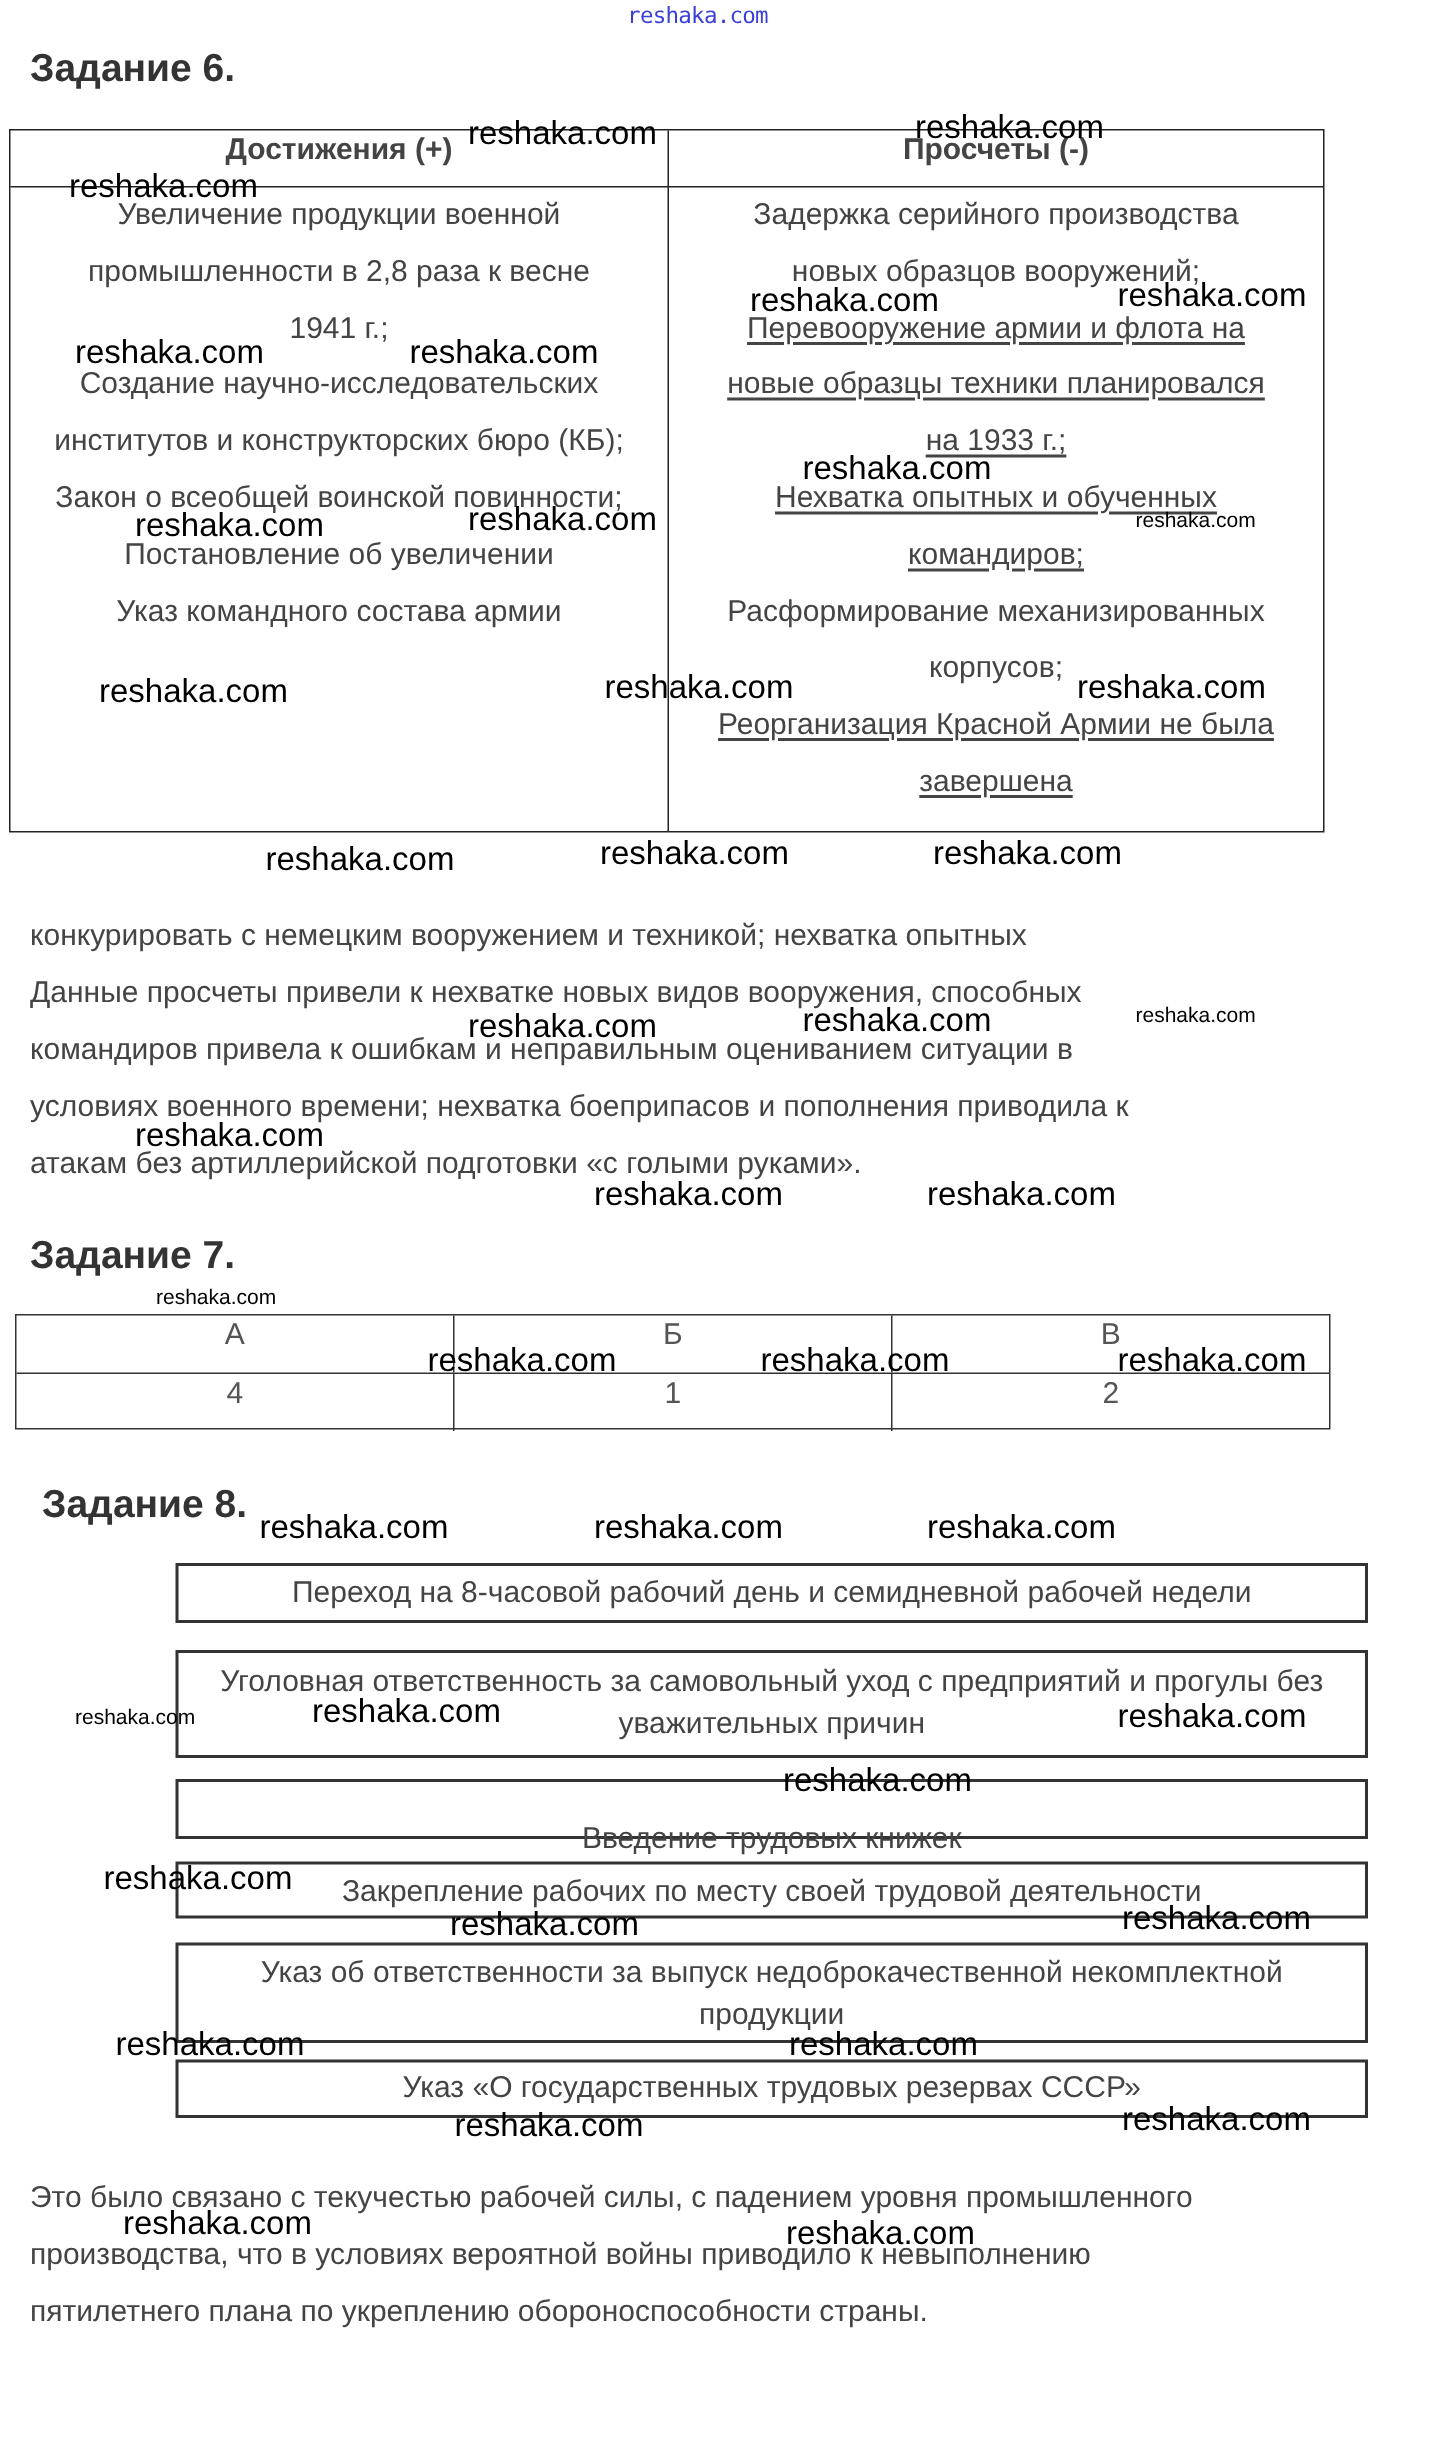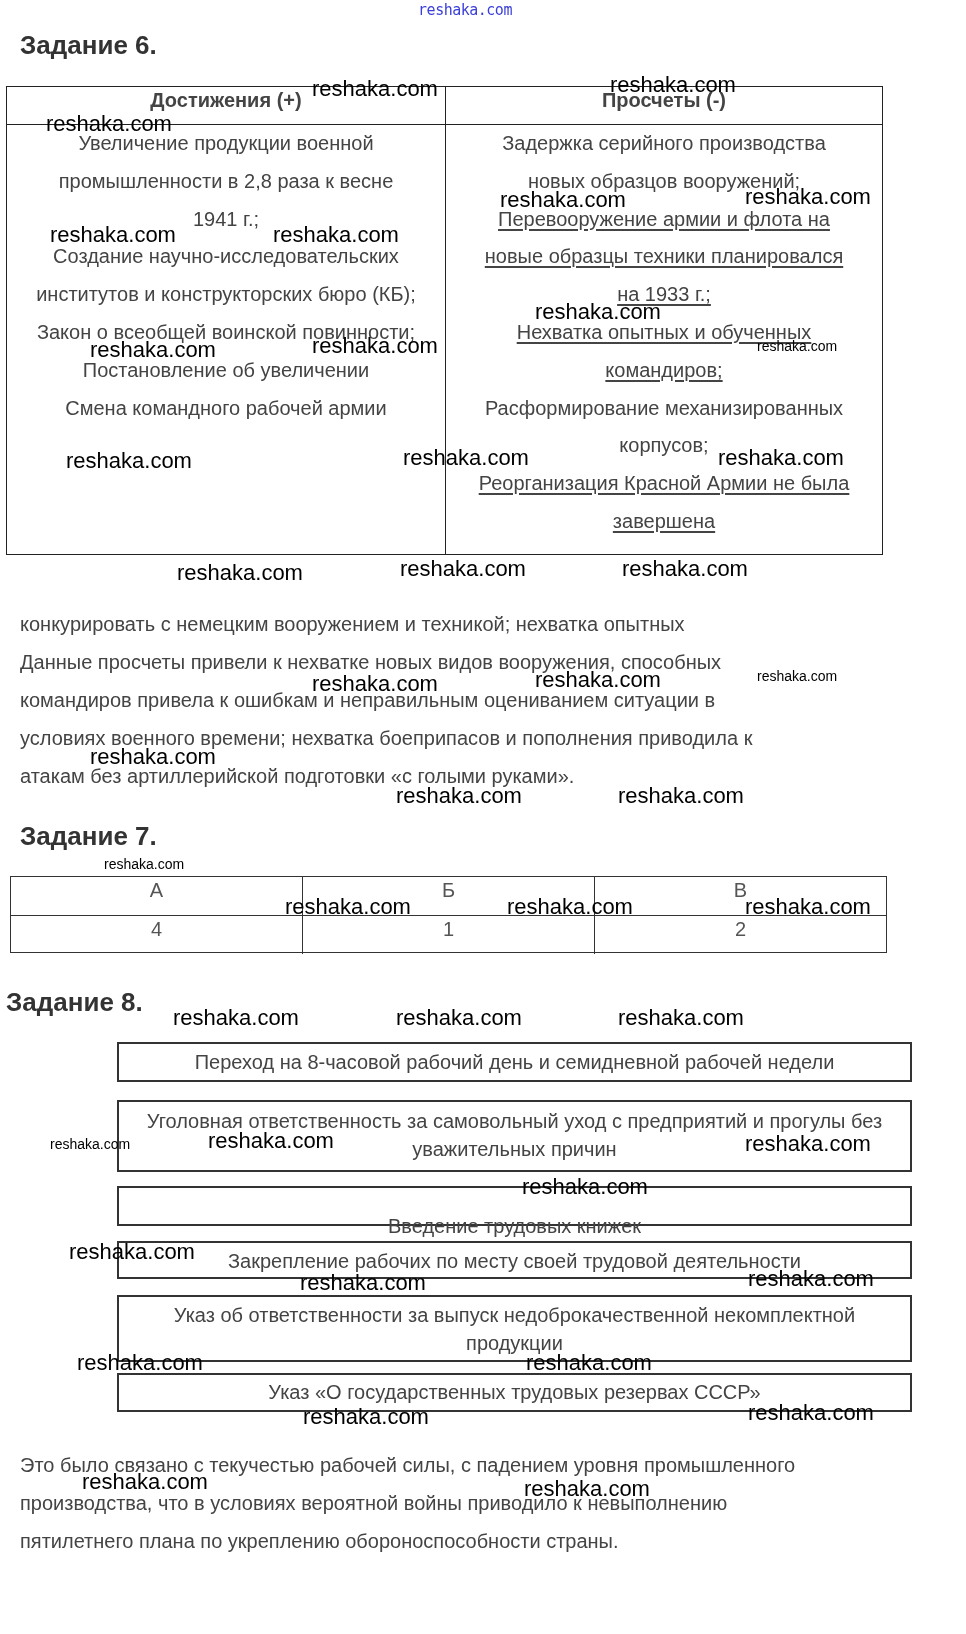--- a/index.html
+++ b/index.html
@@ -67,21 +67,21 @@
   <div class="head" style="left:439px; right:0;">Просчеты (-)</div>
 
   <div class="col" style="left:0; width:438px;">
     <span class="item">Увеличение продукции военной</span>
     <span class="item">промышленности в 2,8 раза к весне</span>
     <span class="item">1941 г.;</span>
     <span class="item">Создание научно-исследовательских</span>
     <span class="item">институтов и конструкторских бюро (КБ);</span>
     <span class="item">Закон о всеобщей воинской повинности;</span>
     <span class="item">Постановление об увеличении</span>
-    <span class="item">Смена командного рабочей армии</span>
+    <span class="item">Указ командного состава армии</span>
   </div>
 
   <div class="col" style="left:439px; right:0;">
     <span class="item">Задержка серийного производства</span>
     <span class="item">новых образцов вооружений;</span>
     <span class="item"><span class="u">Перевооружение армии и флота на</span></span>
     <span class="item"><span class="u">новые образцы техники планировался</span></span>
     <span class="item"><span class="u">на 1933 г.;</span></span>
     <span class="item"><span class="u">Нехватка опытных и обученных</span></span>
     <span class="item"><span class="u">командиров;</span></span>
@@ -108,21 +108,21 @@
     <div class="cell">Б</div>
     <div class="cell">В</div>
   </div>
   <div class="row r2">
     <div class="cell">4</div>
     <div class="cell">1</div>
     <div class="cell">2</div>
   </div>
 </div>
 
-<div class="abs task-heading" style="left:6px; top:987px;text-align:right;">Задание 8.</div>
+<div class="abs task-heading" style="left:28px; top:987px;text-align:right;">Задание 8.</div>
 
 <div class="abs box" style="top:1042px; height:40px;">Переход на 8-часовой рабочий день и семидневной рабочей недели</div>
 <div class="abs box" style="top:1100px; height:72px; padding-top:5px;">Уголовная ответственность за самовольный уход с предприятий и прогулы без уважительных причин</div>
 <div class="abs box" style="top:1186px; height:40px; padding-top:24px;">Введение трудовых книжек</div>
 <div class="abs box" style="top:1241px; height:38px; padding-top:4px;">Закрепление рабочих по месту своей трудовой деятельности</div>
 <div class="abs box" style="top:1295px; height:67px; padding-top:4px;">Указ об ответственности за выпуск недоброкачественной некомплектной продукции</div>
 <div class="abs box" style="top:1373px; height:39px; padding-top:3px;">Указ «О государственных трудовых резервах СССР»</div>
 
 <div class="abs para" style="top:1446px;">
   <div>Это было связано с текучестью рабочей силы, с падением уровня промышленного</div>

